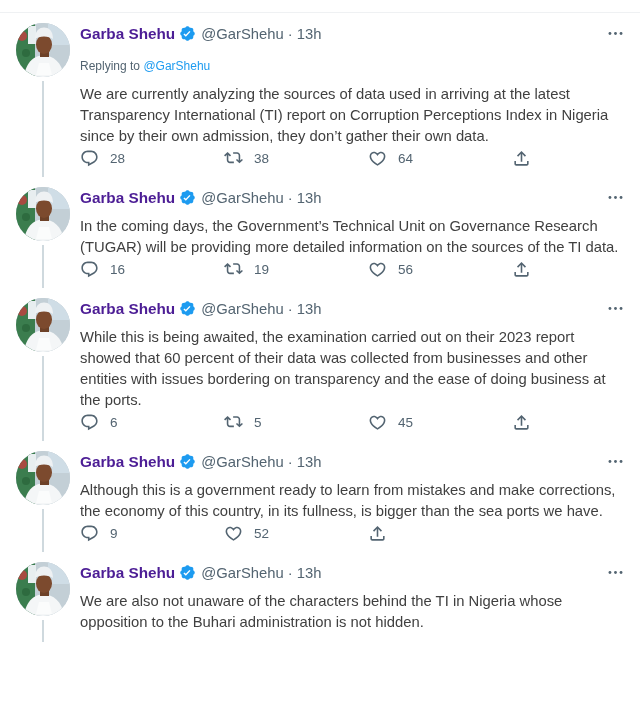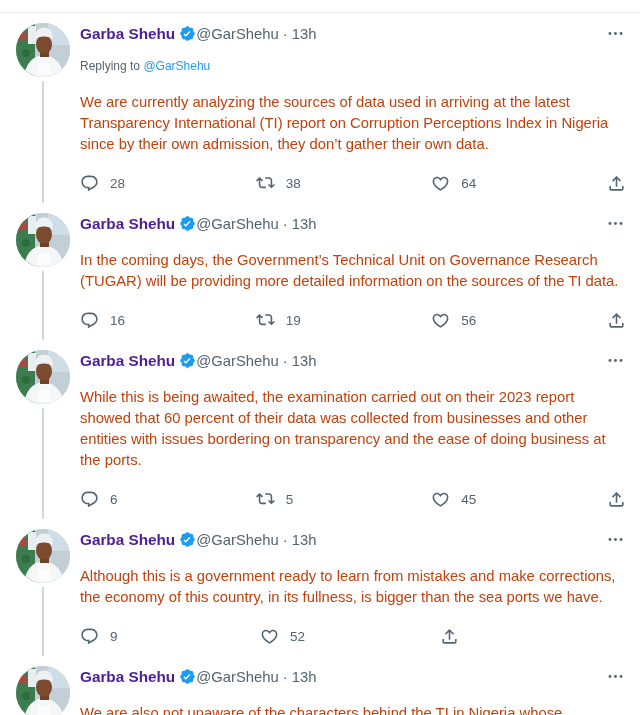--- a/index.html
+++ b/index.html
@@ -22,35 +22,35 @@
     overflow: hidden; flex-shrink: 0; cursor: pointer; background: #c3cfd6;
   }
   .avatar svg { display: block; width: 54px; height: 54px; }
   .thread-line { width: 2px; background: #cfd9de; flex: 1; margin-top: 4px; min-height: 4px; }
 
   .content { flex: 1; min-width: 0; padding-bottom: 9px; }
 
   .header { display: flex; align-items: center; height: 21px; }
   .name { font-weight: bold; font-size: 15.3px; color: #4c1d95; cursor: pointer; }
   .badge { width: 17px; height: 17px; margin-left: 4px; flex-shrink: 0; }
-  .meta { font-size: 14.8px; color: #536471; white-space: nowrap; cursor: pointer; }
+  .meta { margin-left: 5px; font-size: 14.8px; color: #536471; white-space: nowrap; cursor: pointer; }
   .more-btn {
     margin-left: auto; width: 22px; height: 22px; border: none; background: transparent;
     display: flex; align-items: center; justify-content: center; cursor: pointer; padding: 0;
   }
   .more-btn svg { width: 19px; height: 19px; fill: #536471; }
 
   .replying { font-size: 12px; color: #536471; margin-top: 12px; line-height: 20px; }
   .replying .link { color: #1d9bf0; cursor: pointer; }
 
-  .body { margin-top: 16px; font-size: 14.8px; line-height: 21px; color: #c2410c; }
+  .body { margin-top: 8px; font-size: 14.8px; line-height: 21px; color: #404040; }
   .tweet-paragraph { margin: 0; }
   .tweet-paragraph + .tweet-paragraph { margin-top: 19px; font-weight: bold; }
 
-  .actions { display: flex; align-items: flex-start; margin-top: 19px; height: 20px; gap: 36px; }
+  .actions { display: flex; align-items: center; margin-top: 1px; height: 20px; }
   .action {
     display: flex; align-items: center; width: 144px;
     border: none; background: transparent; padding: 0; cursor: pointer; color: #536471;
   }
   .action.share { width: auto; }
   .action svg { width: 19px; height: 19px; fill: #536471; flex-shrink: 0; }
   .count { font-size: 13.5px; color: #536471; margin-left: 11px; }
 </style>
 </head>
 <body>

